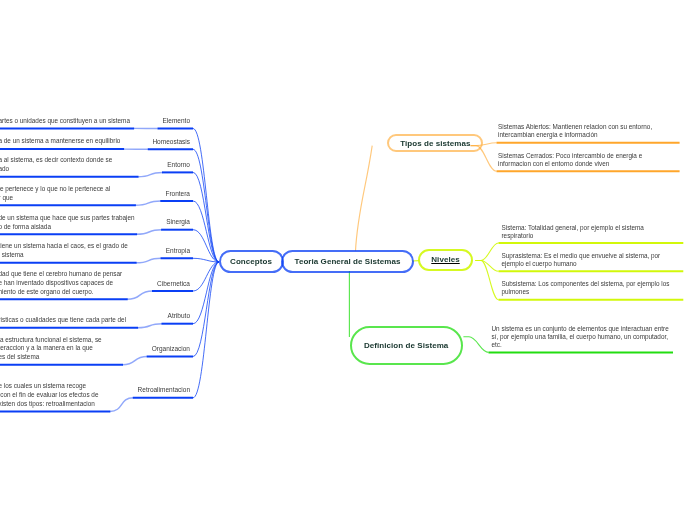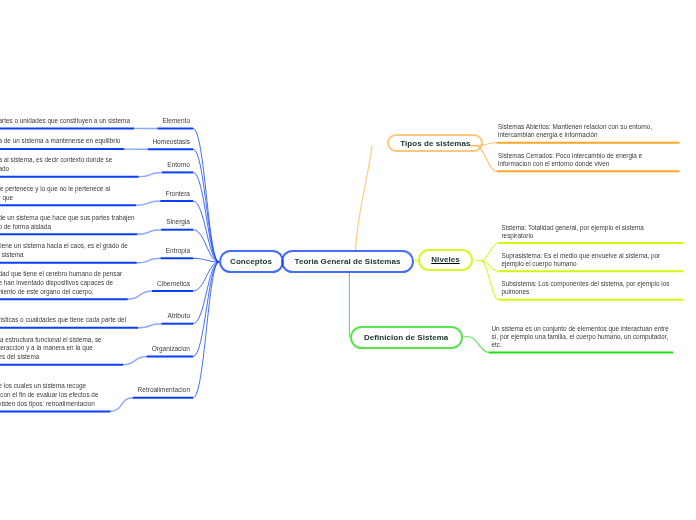--- a/index.html
+++ b/index.html
@@ -121,21 +121,21 @@
 <div class="rline" style="left:501.5px;top:252.8px">Suprasistema: Es el medio que envuelve al sistema, por</div>
 <div class="rline" style="left:501.5px;top:260.85px">ejemplo el cuerpo humano</div>
 <div class="rline" style="left:501.5px;top:281.3px">Subsistema: Los componentes del sistema, por ejemplo los</div>
 <div class="rline" style="left:501.5px;top:289.35px">pulmones</div>
 <div class="node" style="left:418.0px;top:248.6px;width:55.0px;height:22.8px;border:2px solid rgba(210,248,10,.9);border-radius:999px;text-decoration:underline;">
       <span class="lbl">Niveles</span>
     </div>
 <div class="rline" style="left:491.5px;top:325.84999999999997px">Un sistema es un conjunto de elementos que interactuan entre</div>
 <div class="rline" style="left:491.5px;top:333.9px">sí, por ejemplo una familia, el cuerpo humano, un computador,</div>
 <div class="rline" style="left:491.5px;top:341.95px">etc.</div>
-<div class="node" style="left:349.7px;top:325.6px;width:113.0px;height:23px;border:2px solid rgba(34,221,17,.75);border-radius:999px;">
+<div class="node" style="left:349.7px;top:325.6px;width:113.0px;height:39px;border:2px solid rgba(34,221,17,.75);border-radius:999px;">
       <span class="lbl">Definicion de Sistema</span>
     </div>
 <div class="node" style="left:218.5px;top:250px;width:65px;height:23px;border:2px solid rgba(10,63,245,.76);border-radius:999px;">
       <span class="lbl">Conceptos</span>
     </div>
 <div class="node" style="left:281px;top:250px;width:133px;height:23px;border:2px solid rgba(10,63,245,.76);border-radius:999px;text-align:right;">
       <span class="lbl">Teoria General de Sistemas</span>
     </div>
 </div>
 

